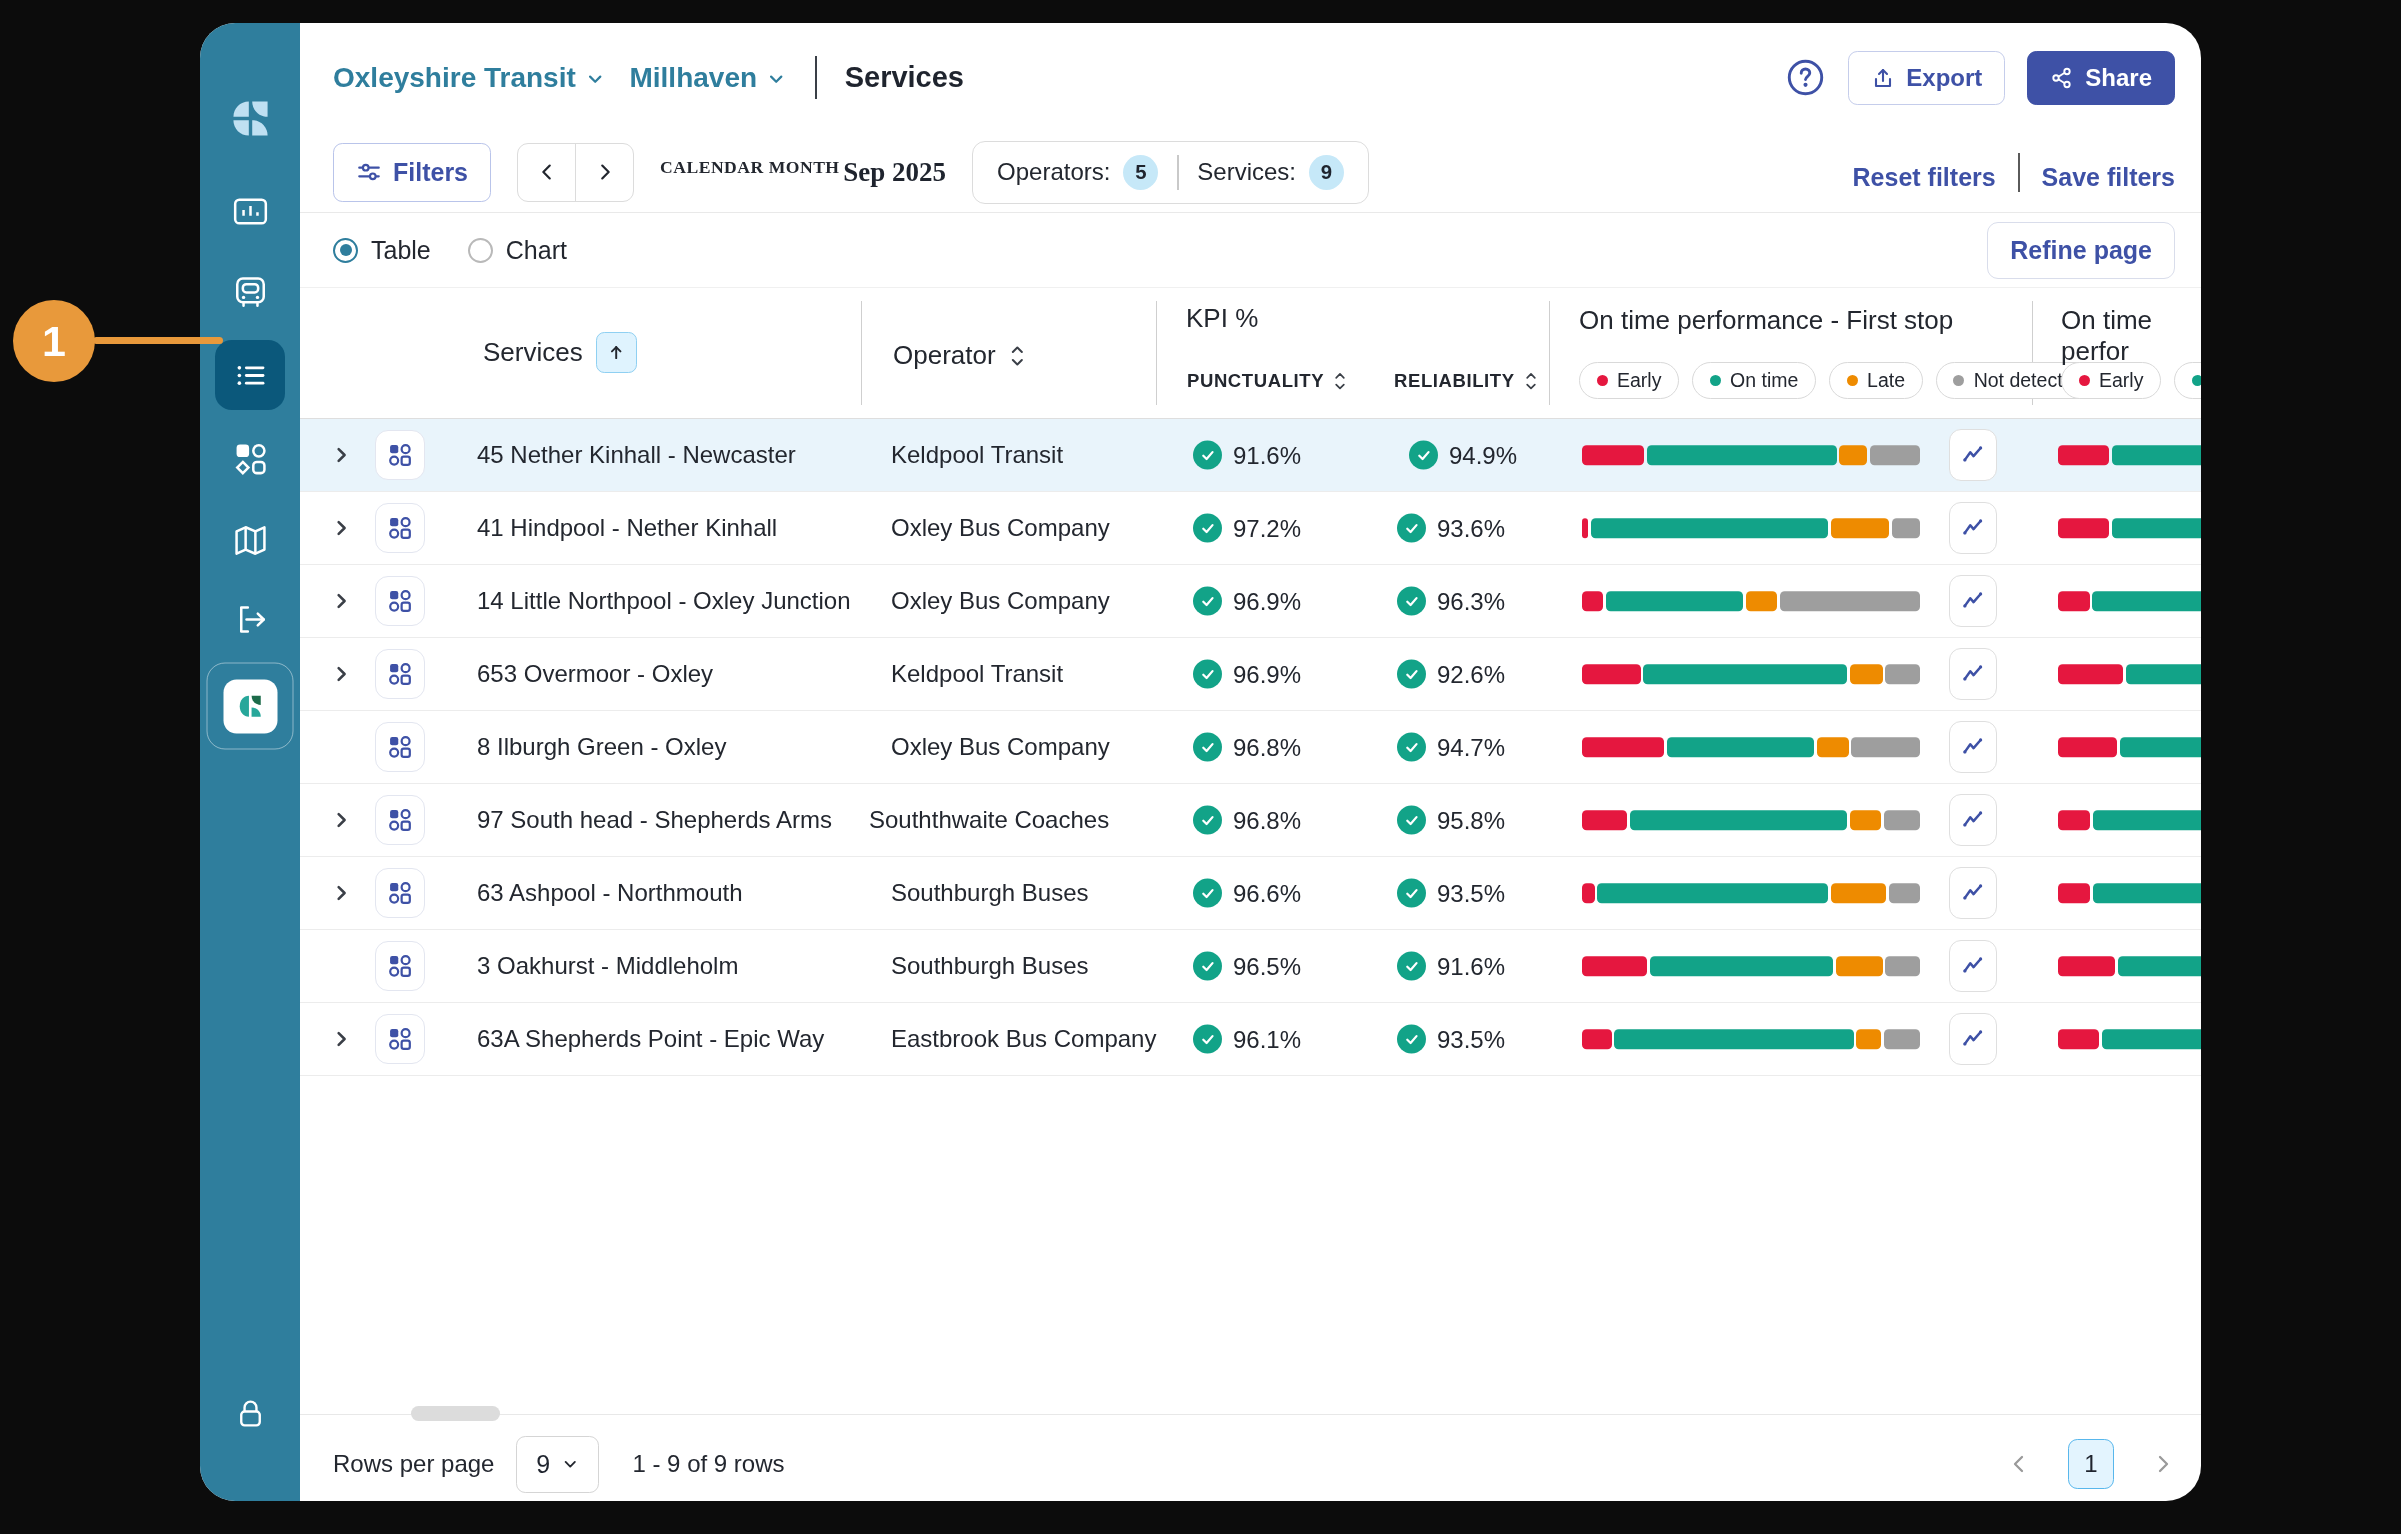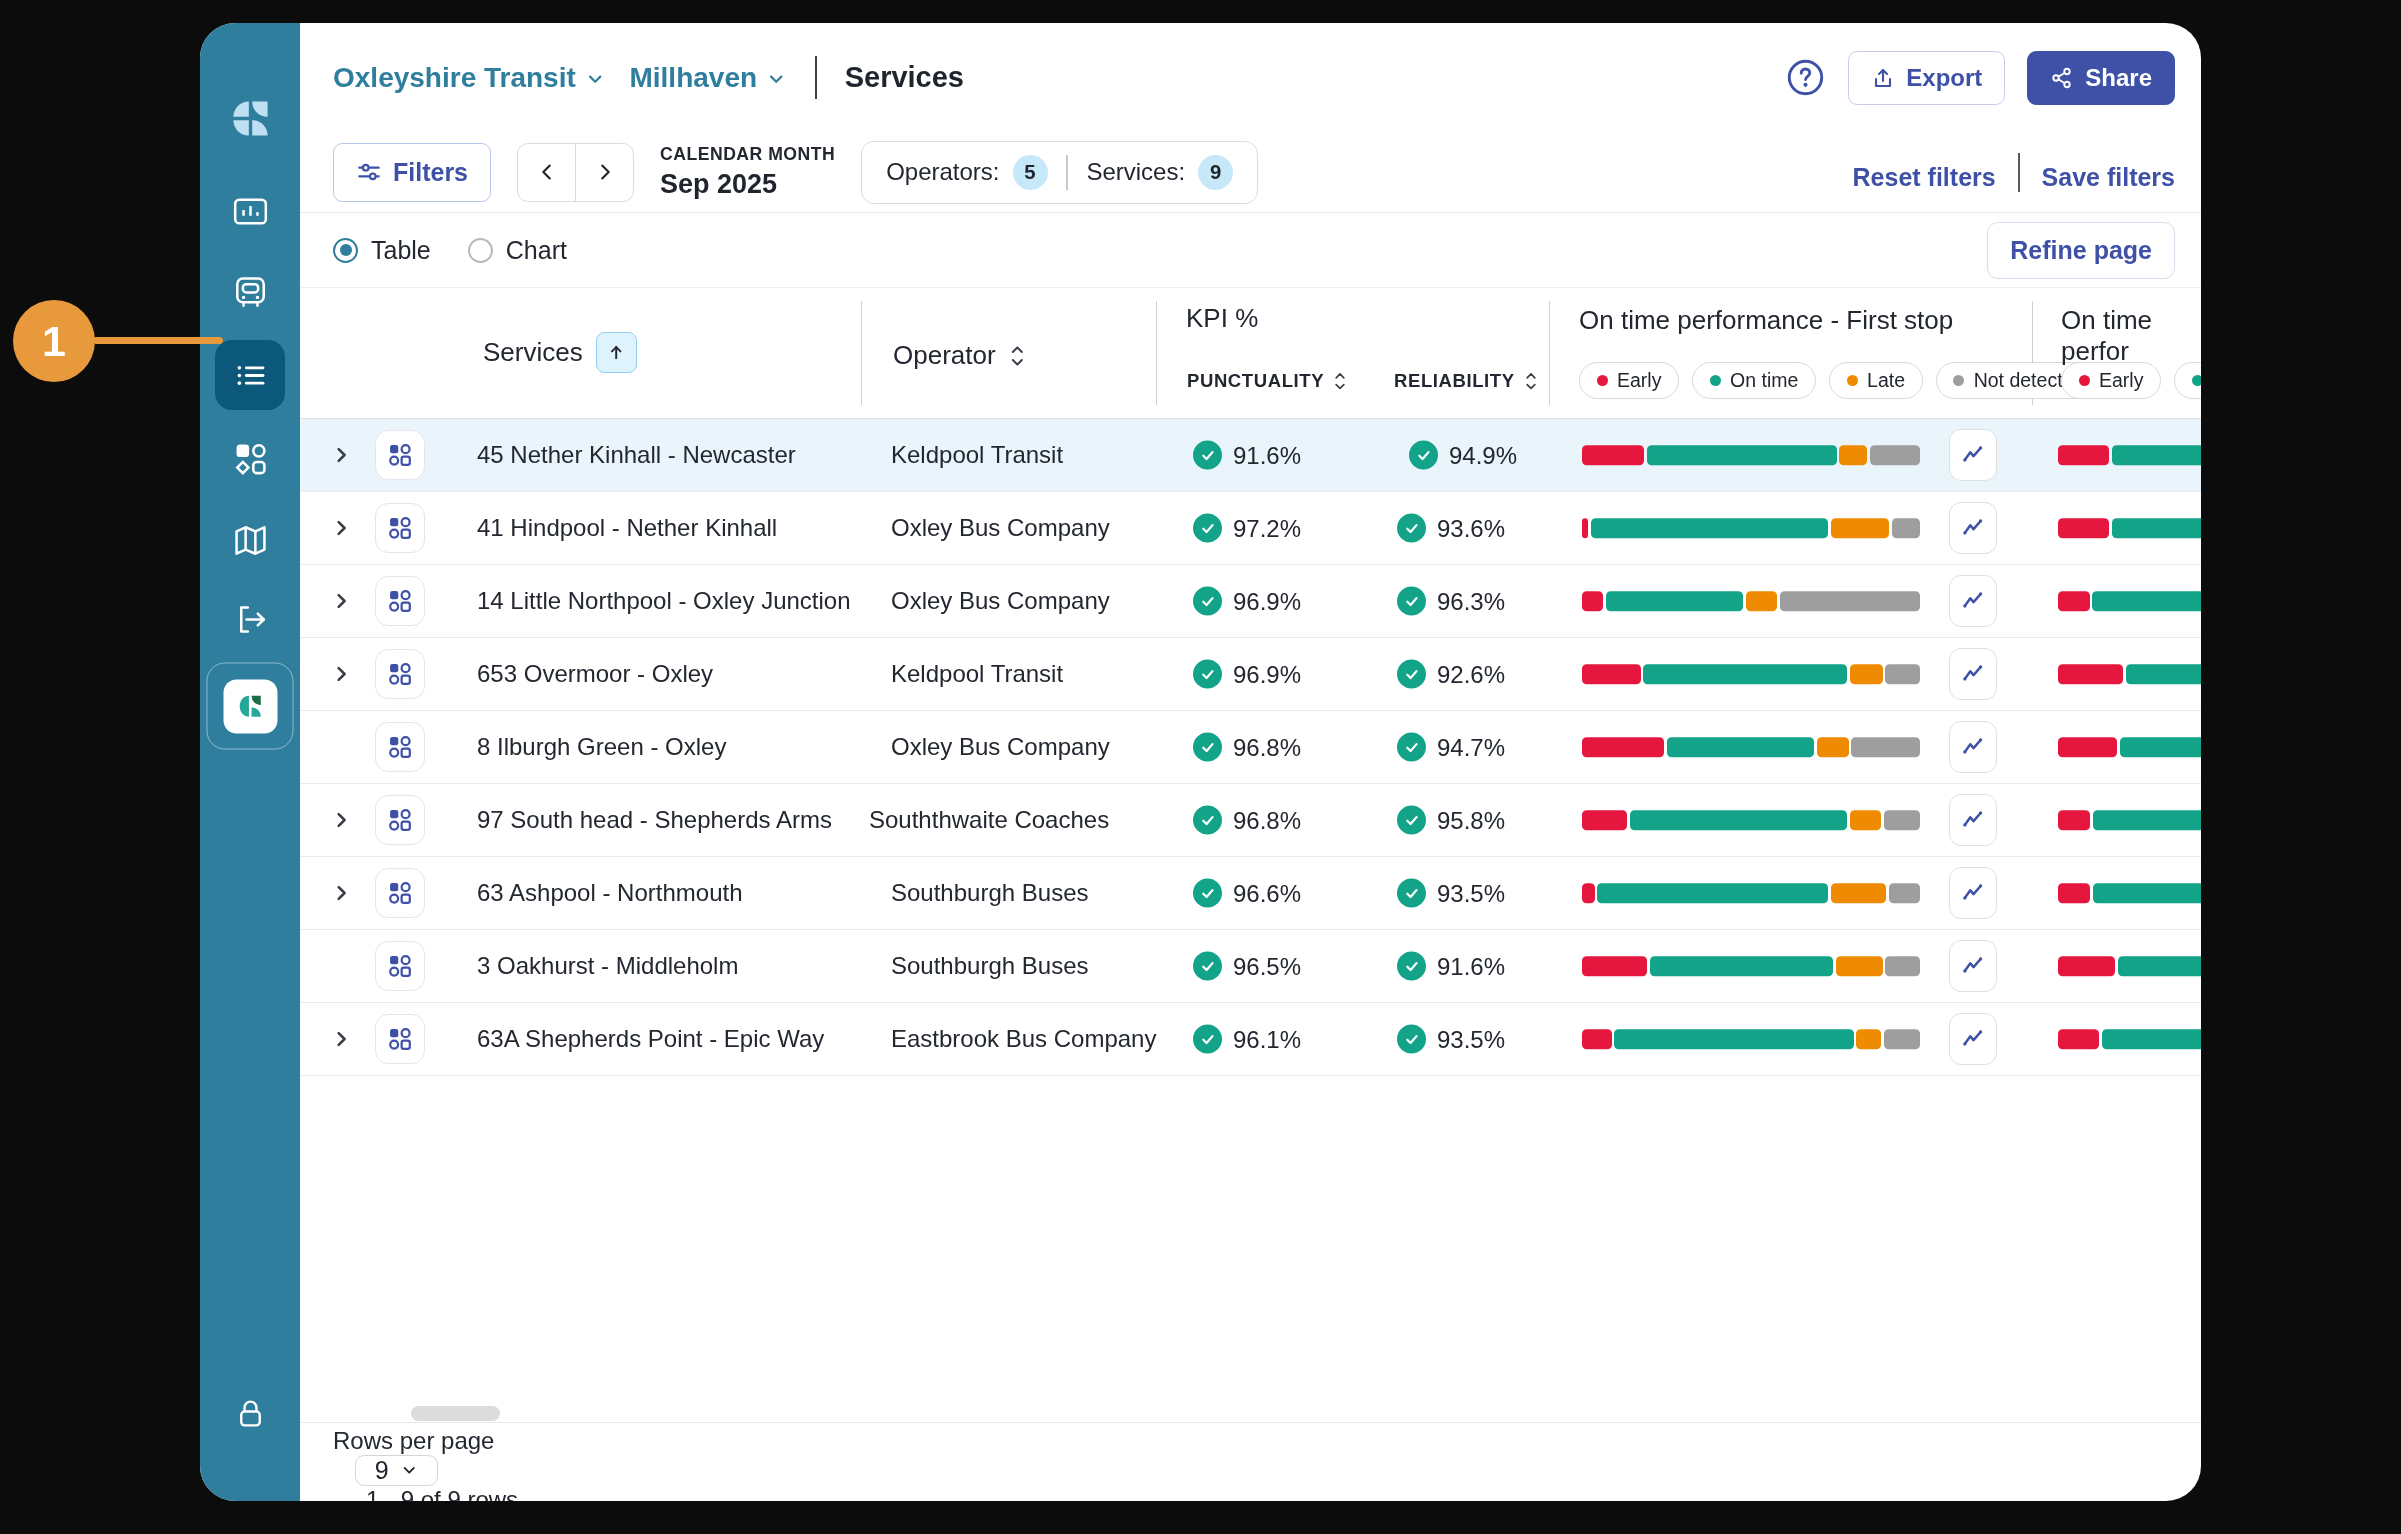--- a/index.html
+++ b/index.html
@@ -34,21 +34,21 @@
     padding:0 22px;height:54px;cursor:pointer;box-sizing:border-box;}
   .btn-outline{border:1.9px solid #c5cdeb;color:#3e51a6;background:#fff;}
   .btn-solid{background:#3e51a6;color:#fff;border:1.9px solid #3e51a6;}
   
   .filters-bar{height:80px;display:flex;align-items:center;padding:0 26px 0 33px;gap:26px;
     border-bottom:1.9px solid #e9e9e9;flex-shrink:0;}
   .btn-filters{border:1.9px solid #b9c4ea;color:#3e51a6;background:#fff;height:59px;border-radius:9.3px;font-size:25px;}
   .nav-pair{display:flex;border:1.9px solid #dcdcdc;border-radius:11px;overflow:hidden;background:#fff;height:59px;box-sizing:border-box;}
   .nav-btn{width:57px;display:flex;align-items:center;justify-content:center;cursor:pointer;}
   .nav-btn + .nav-btn{border-left:1.9px solid #dcdcdc;}
-  .period{display:flex;flex-direction:column;justify-content:center;gap:3.7px;}
+  .period{display:flex;flex-direction:row;justify-content:center;gap:3.7px;font-family:Liberation Serif, serif;}
   .period-label{font-size:17.6px;font-weight:700;letter-spacing:0.5px;color:#23272f;}
   .period-value{font-size:27px;font-weight:700;color:#1f242e;}
   .summary-pill{display:flex;align-items:center;gap:18.5px;border:1.9px solid #dcdcdc;border-radius:13px;height:63px;
     padding:0 24px;box-sizing:border-box;}
   .summary-item{display:flex;align-items:center;gap:13px;font-size:24px;color:#23272f;}
   .count-badge{width:35px;height:35px;border-radius:50%;background:#c6e8f8;display:flex;align-items:center;
     justify-content:center;font-size:20.4px;font-weight:700;color:#1f242e;}
   .pill-divider{width:1.9px;height:35px;background:#c9c9c9;}
   .filter-links{margin-left:auto;display:flex;align-items:flex-end;gap:22px;}
   .link{color:#3e51a6;font-size:25px;font-weight:700;cursor:pointer;}
@@ -85,22 +85,22 @@
   .check{width:29px;height:29px;border-radius:50%;background:#12a388;display:flex;align-items:center;justify-content:center;flex-shrink:0;}
   .bar{display:flex;align-items:center;height:19.5px;}
   .bar .seg{height:100%;border-radius:4.6px;margin-right:2.8px;}
   .bar .seg:last-child{margin-right:0;}
   .spark-btn{width:48px;height:52px;border:1.9px solid #dfdfdf;border-radius:12px;background:#fff;
     display:flex;align-items:center;justify-content:center;cursor:pointer;box-sizing:border-box;}
   .expand{cursor:pointer;display:flex;align-items:center;}
   
   .spacer{flex:1;}
   .scroll-thumb{position:absolute;left:111px;bottom:80px;width:89px;height:15px;border-radius:7.4px;background:#dcdcdc;cursor:pointer;}
-  .footer{height:74px;border-top:1.9px solid #e8e8e8;display:flex;
-    padding:4px 26px 0 33px;flex-shrink:0;flex-direction:column;}
+  .footer{height:74px;border-top:1.9px solid #e8e8e8;display:flex;align-items:center;
+    padding:12px 26px 0 33px;flex-shrink:0;}
   .rpp-label{font-size:24px;color:#23272f;}
   .rpp-select{margin-left:22px;width:83px;height:57px;border:1.9px solid #d5d5d5;border-radius:9.3px;
     display:flex;align-items:center;justify-content:center;gap:11px;font-size:25px;color:#1f242e;cursor:pointer;box-sizing:border-box;}
   .range-label{margin-left:33px;font-size:24px;color:#23272f;}
   .pager{margin-left:auto;display:flex;align-items:center;gap:37px;}
   .pg-chevron{cursor:pointer;display:flex;align-items:center;}
   .page-box{width:46px;height:50px;background:#e3f4fe;border:1.9px solid #58b7ec;border-radius:9.3px;
     display:flex;align-items:center;justify-content:center;font-size:24px;color:#1f242e;cursor:pointer;box-sizing:border-box;}
   
   .anno-line{position:absolute;left:93px;top:337px;width:130px;height:6.5px;background:#e8993b;border-radius:3.7px;}

